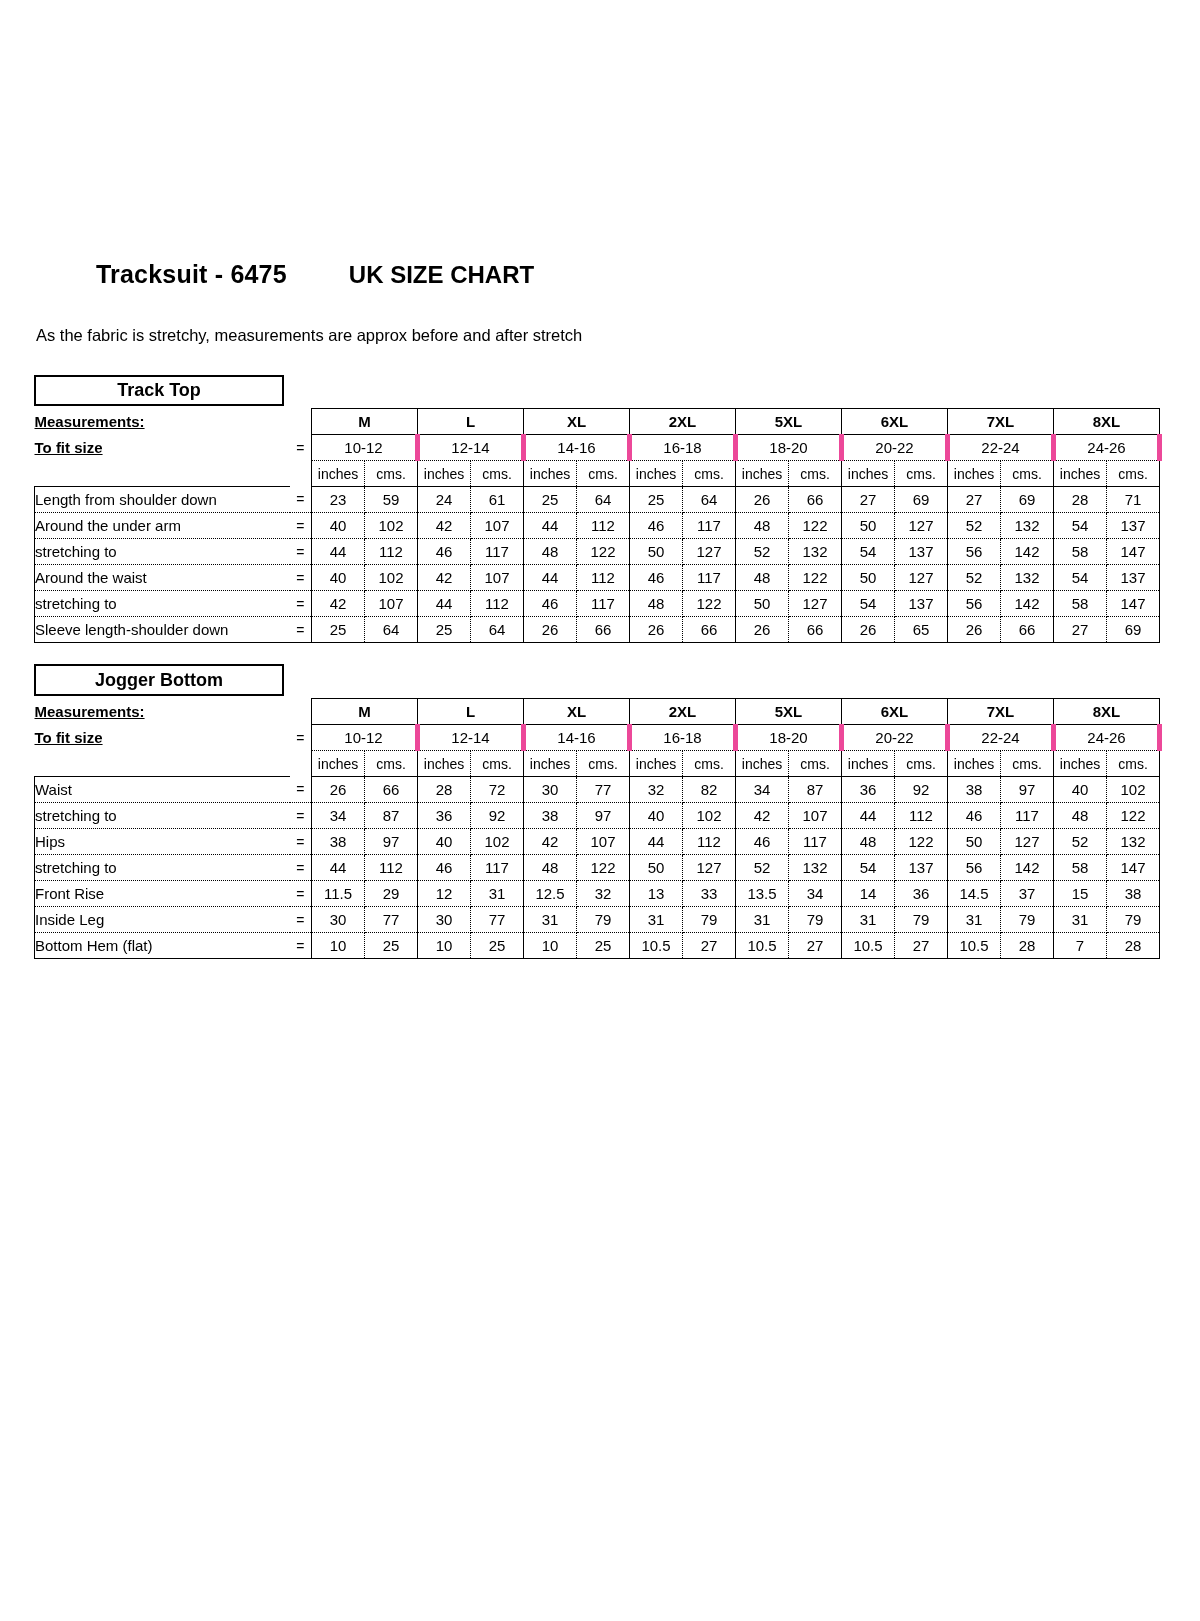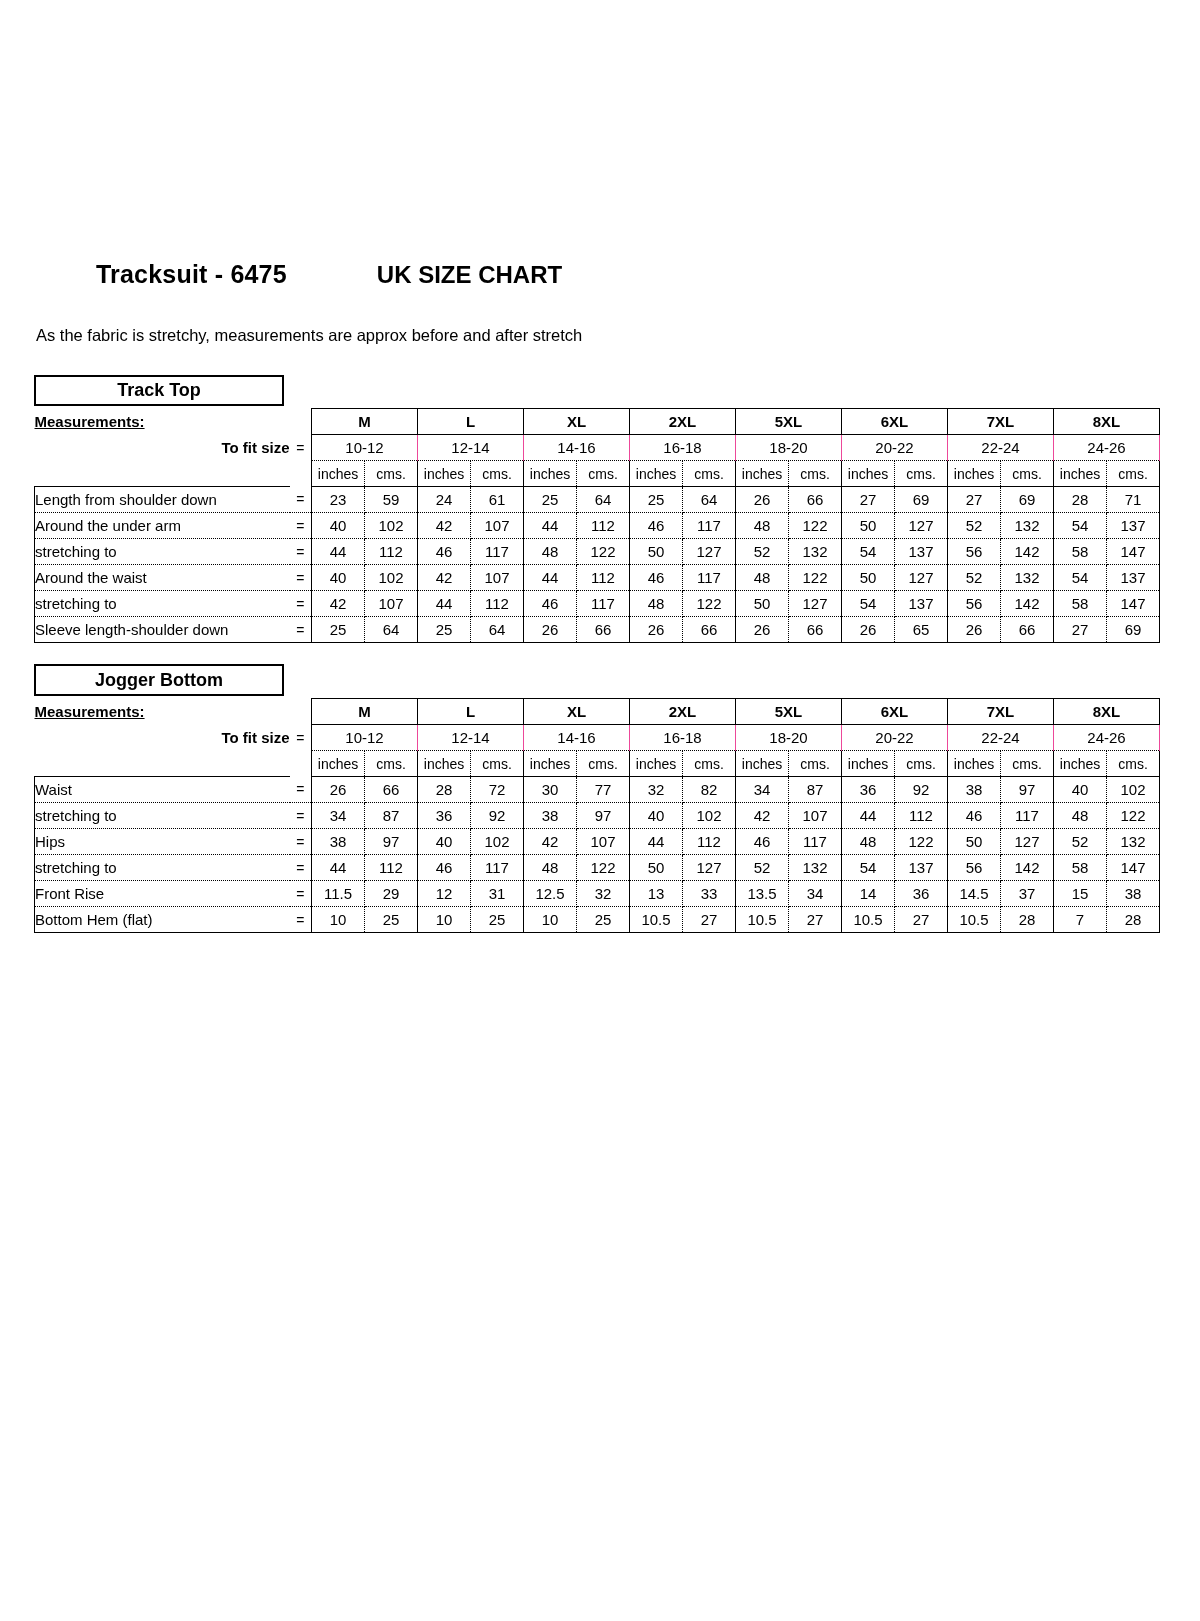--- a/index.html
+++ b/index.html
@@ -34,21 +34,21 @@
   .doc-title {
     font-size: 25px;
     font-weight: bold;
     letter-spacing: 0.2px;
     white-space: nowrap;
     margin-left: 42px;
   }
   .doc-subtitle {
     font-size: 24px;
     font-weight: bold;
-    margin-left: 90px;
+    margin-left: 62px;
     white-space: nowrap;
   }
   .note {
     position: absolute;
     left: 36px;
     top: 326px;
     font-size: 16.5px;
     color: #000000;
     white-space: nowrap;
   }
@@ -110,23 +110,24 @@
     border-left: 1px solid #000;
   }
   .lbl.first { border-top: 1px solid #000; }
   .lbl.last  { border-bottom: 1px solid #000; }
   .lbl.plain { border-left: none; border-bottom: none; }
   .lbl-underline {
     text-decoration: underline;
     font-weight: bold;
   }
   .lbl-right {
-    text-align: right;
+    text-align: left;
     padding-right: 6px;
     font-weight: bold;
+    text-decoration: underline;
   }
   .eq {
     text-align: center;
     border-bottom: 1px dotted #000;
     font-size: 14px;
   }
   .eq.last { border-bottom: 1px solid #000; }
   .eq.plain { border-bottom: none; }
 
   
@@ -146,21 +147,21 @@
     text-align: center;
     font-weight: bold;
     border-top: 1px solid #000;
     border-bottom: 1px solid #000;
     border-right: 1px solid #000;
   }
   .size-head.leftline { border-left: 1px solid #000; }
   .fit {
     text-align: center;
     border-bottom: 1px dotted #000;
-    border-right: 1px solid #ec4899;
+    border-right: 5px solid #ec4899;
   }
   .fit.leftline { border-left: 1px solid #000; }
   .unit {
     text-align: center;
     border-bottom: 1px solid #000;
     border-right: 1px solid #000;
     font-size: 14px;
   }
   .unit.inner { border-right: 1px dotted #000; }
   .unit.leftline { border-left: 1px solid #000; }
@@ -488,20 +489,40 @@
           <td class="num col-num inner">13.5</td>
           <td class="num col-num">34</td>
           <td class="num col-num inner">14</td>
           <td class="num col-num">36</td>
           <td class="num col-num inner">14.5</td>
           <td class="num col-num">37</td>
           <td class="num col-num inner">15</td>
           <td class="num col-num">38</td>
         </tr>
         <tr>
+          <td class="lbl col-label">Inside Leg</td>
+          <td class="eq col-eq">=</td>
+          <td class="num col-num inner leftline">30</td>
+          <td class="num col-num">77</td>
+          <td class="num col-num inner">30</td>
+          <td class="num col-num">77</td>
+          <td class="num col-num inner">31</td>
+          <td class="num col-num">79</td>
+          <td class="num col-num inner">31</td>
+          <td class="num col-num">79</td>
+          <td class="num col-num inner">31</td>
+          <td class="num col-num">79</td>
+          <td class="num col-num inner">31</td>
+          <td class="num col-num">79</td>
+          <td class="num col-num inner">31</td>
+          <td class="num col-num">79</td>
+          <td class="num col-num inner">31</td>
+          <td class="num col-num">79</td>
+        </tr>
+        <tr>
           <td class="lbl col-label last">Bottom Hem (flat)</td>
           <td class="eq col-eq last">=</td>
           <td class="num col-num inner leftline lastrow">10</td>
           <td class="num col-num lastrow">25</td>
           <td class="num col-num inner lastrow">10</td>
           <td class="num col-num lastrow">25</td>
           <td class="num col-num inner lastrow">10</td>
           <td class="num col-num lastrow">25</td>
           <td class="num col-num inner lastrow">10.5</td>
           <td class="num col-num lastrow">27</td>

